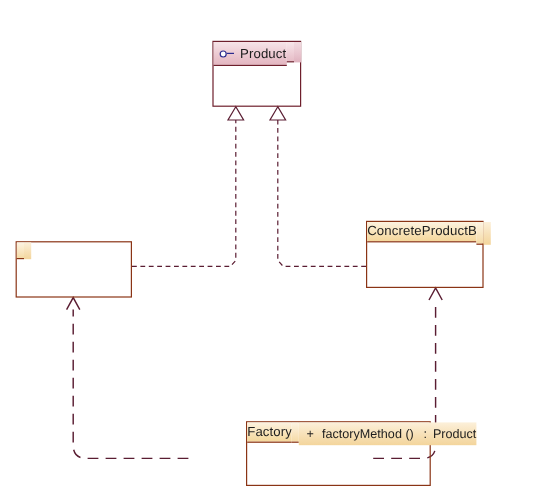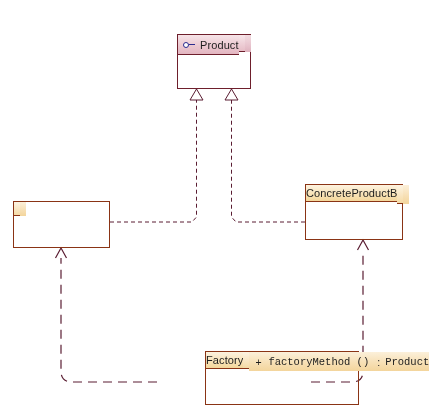--- a/index.html
+++ b/index.html
@@ -125,21 +125,20 @@
     align-items: center;
     gap: 0;
   }
   .member .vis {
     display: inline-block;
     width: 13px;
     color: #1d1d1d;
   }
   .member .mname {
     color: #1d1d1d;
-    font-family: Liberation Mono, monospace;
   }
   .member .mtype {
     color: #1d1d1d;
     margin-left: 8px;
   }
   #product-box {
     left: 177px;
     top: 34px;
     width: 74px;
     height: 55px;

